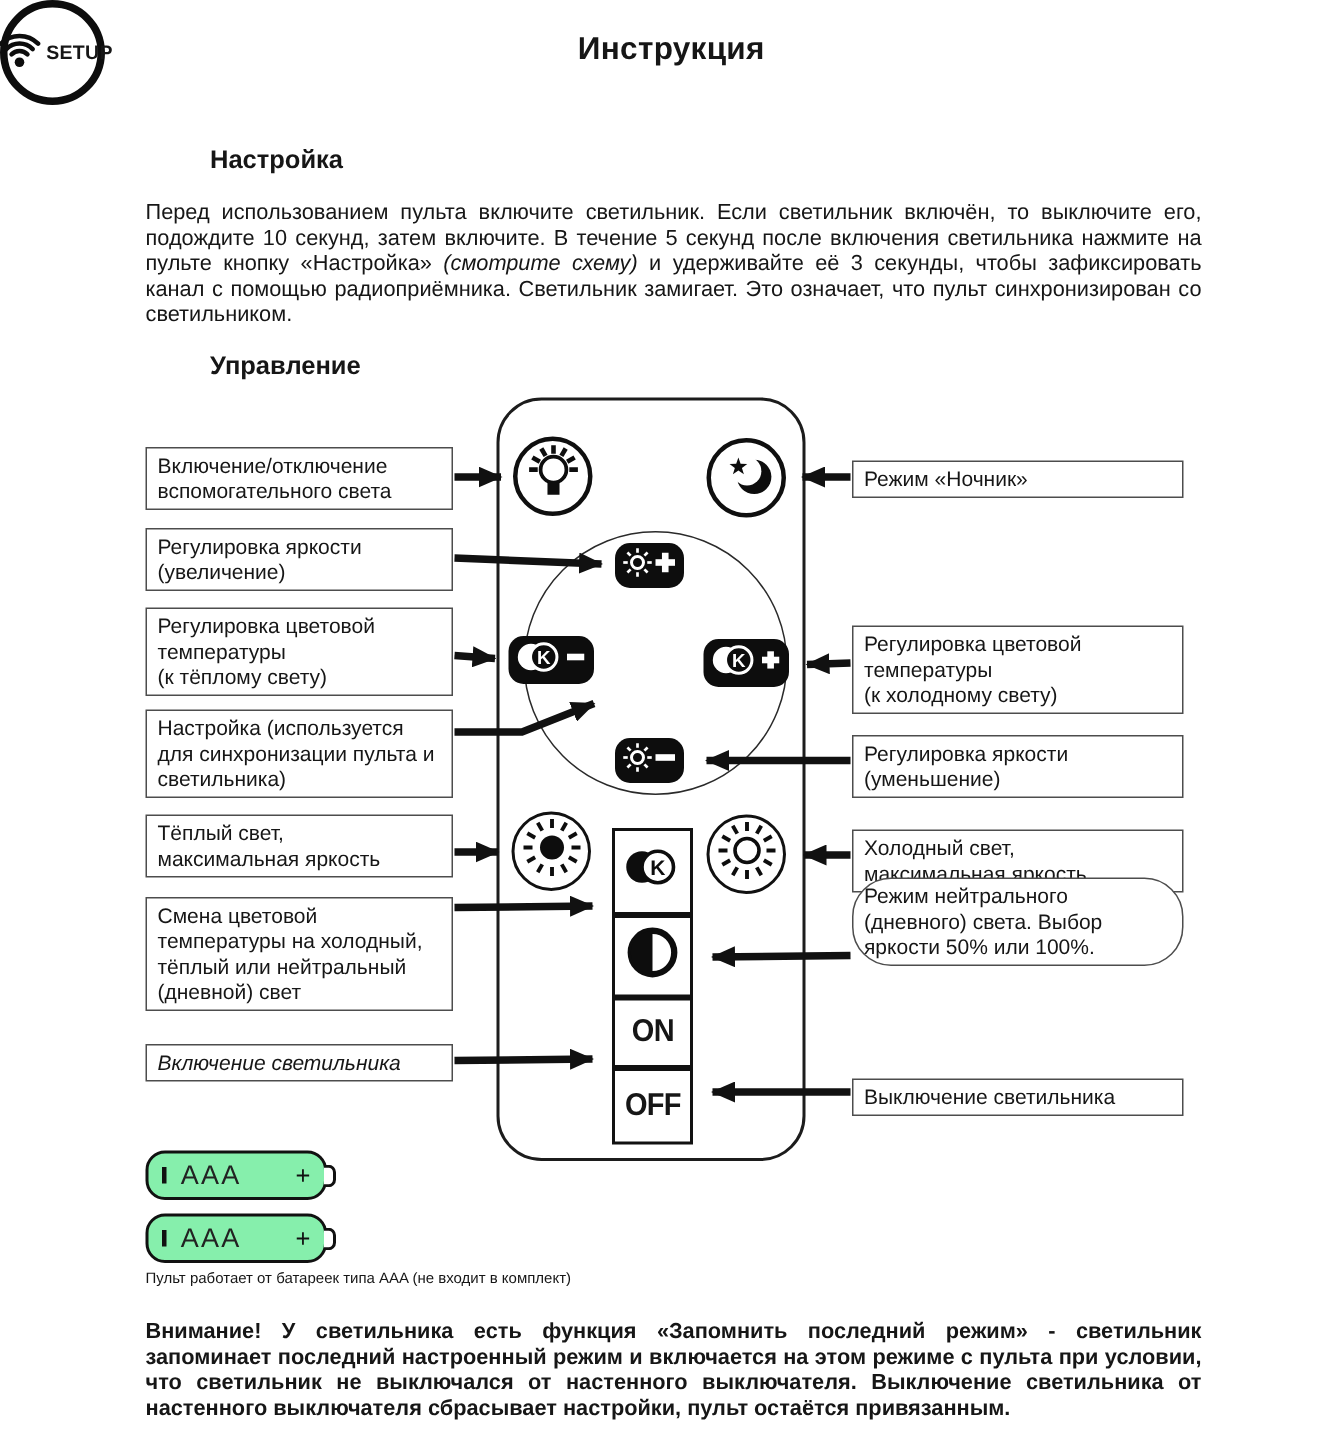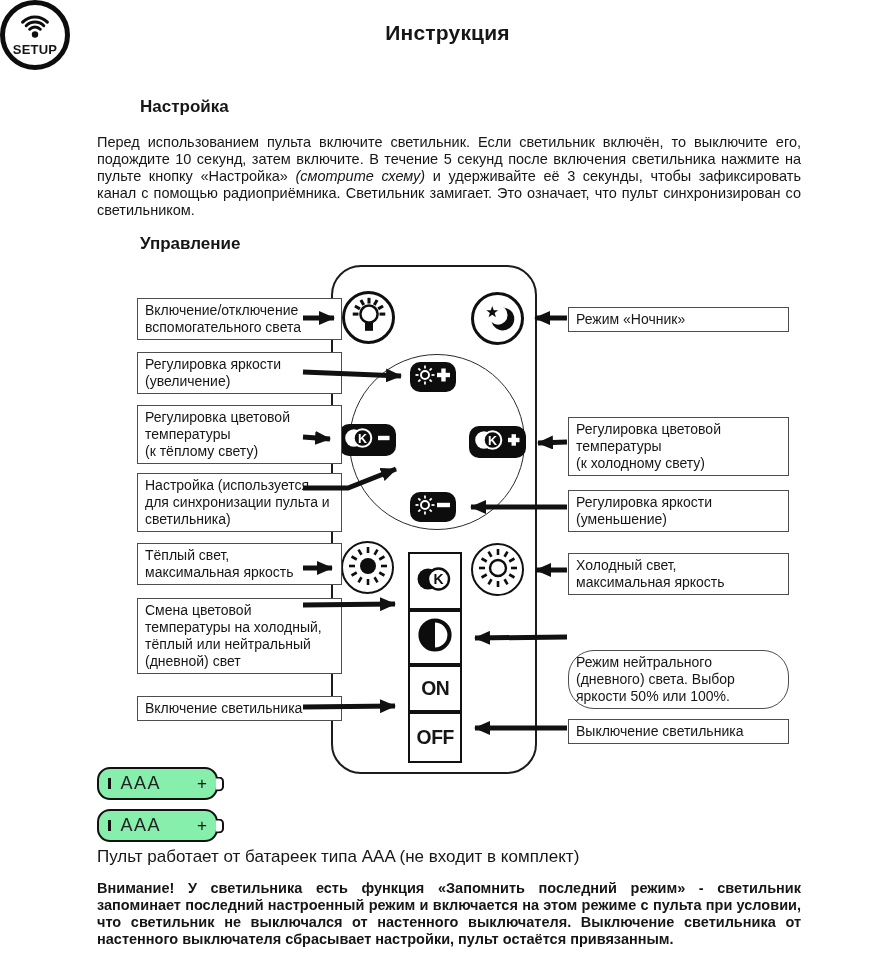--- a/index.html
+++ b/index.html
@@ -34,21 +34,21 @@
     position: absolute;
     width: 205px;
     border: 1.5px solid #4d4d4d;
     background: #fff;
     padding: 3px 7px;
     font-size: 14px; line-height: 17px;
     white-space: pre-line;
     z-index: 5;
   }
   .callout.right { width: 221px; left: 568px; }
-  .callout.left  { left: 97px; margin-left: 40px; }
+  .callout.left  { left: 97px; }
 
   
   .remote-body {
     left: 331px; top: 265px; width: 206px; height: 509px;
     border: 2px solid #1c1c1c; border-radius: 30px;
     background: #fff;
   }
   .pad-circle {
     left: 349px; top: 354px; width: 176px; height: 176px;
     border: 1.5px solid #2a2a2a; border-radius: 50%;
@@ -60,21 +60,21 @@
   }
   .pill-btn {
     position: absolute;
     background: #0d0d0d; border-radius: 10px;
     display: flex; align-items: center; justify-content: center;
   }
   .setup-btn {
     left: 402px; top: 407px; width: 70px; height: 70px;
     border: 5px solid #0d0d0d; border-radius: 50%;
     background: #fff;
-    display: flex; flex-direction: column; align-items: center; justify-content: center;
+    display: flex; flex-direction: row; align-items: center; justify-content: center;
     z-index: 3;
   }
   .setup-label { font-size: 13px; font-weight: bold; letter-spacing: 0.2px; margin-top: -1px; }
   .strip {
     left: 408px; top: 552px; width: 54px; height: 211px;
     border: 2px solid #111; background: #fff;
     display: flex; flex-direction: column; z-index: 2;
   }
   .strip .cell {
     display: flex; align-items: center; justify-content: center;
@@ -101,21 +101,21 @@
   }
   .battery .batt-label { font-size: 18px; letter-spacing: 1.5px; margin-left: 10px; color: #222; }
   .battery .batt-plus  { font-size: 17px; font-weight: normal; margin-left: auto; margin-right: 9px; color: #111; }
   .battery .nub {
     position: absolute; right: -8px; top: 50%; transform: translateY(-50%);
     width: 8px; height: 15px;
     border: 2.5px solid #111; border-left: none;
     border-radius: 0 5px 5px 0; background: #fff;
   }
 
-  .batt-note { left: 97px; top: 847px; font-size: 17px; }
+  .batt-note { left: 97px; top: 847px; font-size: 10px; }
 
   
   #arrows {
     position: absolute; left: 0; top: 0;
     pointer-events: none; z-index: 40;
   }
 
   svg text { font-family: "Liberation Sans", sans-serif; }
 </style>
 </head>
@@ -140,31 +140,31 @@
 (к тёплому свету)</div>
 <div class="callout left" style="top:473px;">Настройка (используется
 для синхронизации пульта и
 светильника)</div>
 <div class="callout left" style="top:543px;">Тёплый свет,
 максимальная яркость</div>
 <div class="callout left" style="top:598px;">Смена цветовой
 температуры на холодный,
 тёплый или нейтральный
 (дневной) свет</div>
-<div class="callout left" style="top:696px;">Включение светильника</div>
+<div class="callout left" style="top:696px;font-style:italic;">Включение светильника</div>
 
 <div class="callout right" style="top:307px;">Режим «Ночник»</div>
 <div class="callout right" style="top:417px;">Регулировка цветовой
 температуры
 (к холодному свету)</div>
 <div class="callout right" style="top:490px;">Регулировка яркости
 (уменьшение)</div>
 <div class="callout right" style="top:553px;">Холодный свет,
 максимальная яркость</div>
-<div class="callout right" style="top:650px;border-radius:26px;">Режим нейтрального
+<div class="callout right" style="top:585px;border-radius:26px;">Режим нейтрального
 (дневного) света. Выбор
 яркости 50% или 100%.</div>
 <div class="callout right" style="top:719px;">Выключение светильника</div>
 
 <div class="abs remote-body"></div>
 <div class="abs pad-circle"></div>
 
 <div class="round-btn" style="left:342px; top:291px; width:53px; height:53px; border:3px solid #0f0f0f;">
   <span>
     <svg width="44" height="44" viewBox="0 0 46 46">

